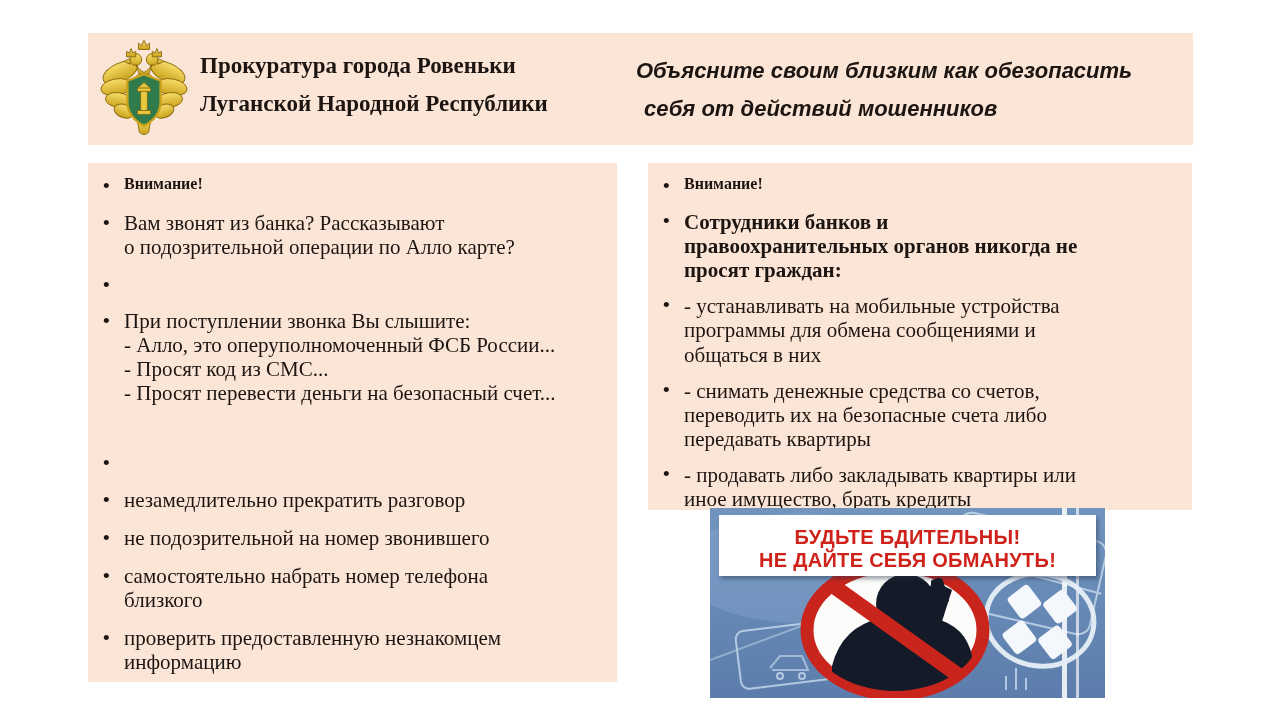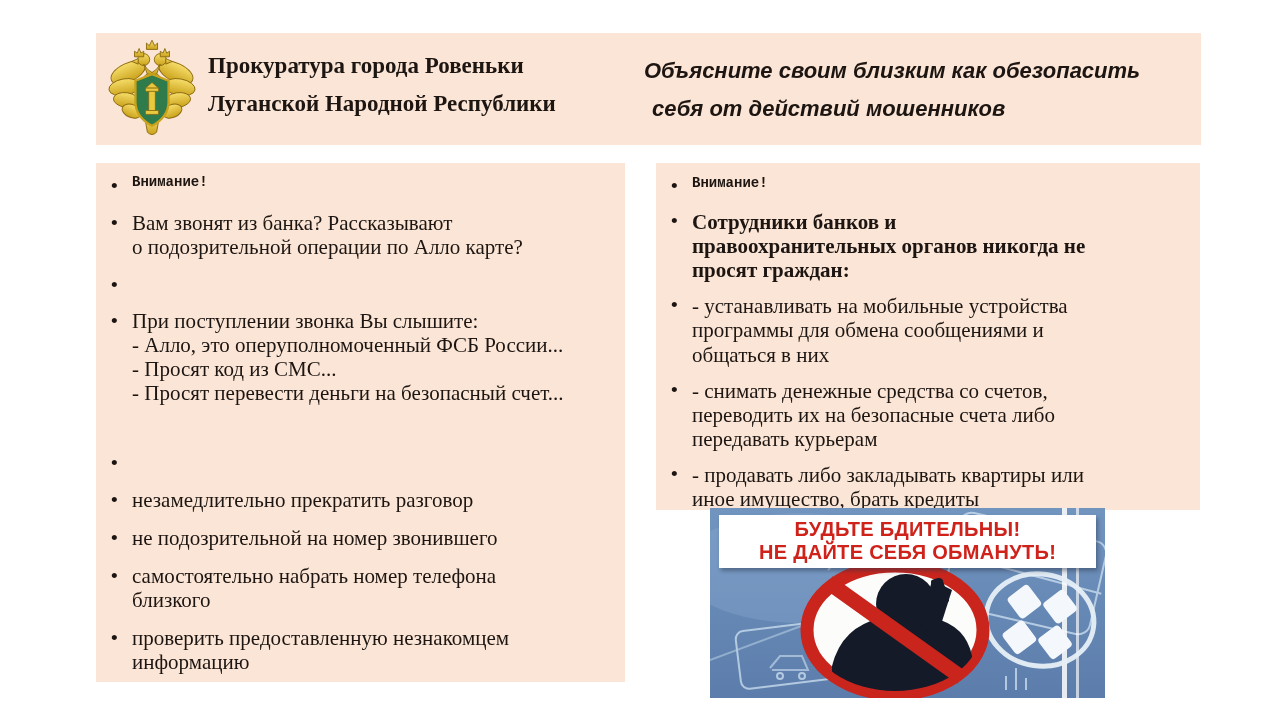--- a/index.html
+++ b/index.html
@@ -1,44 +1,44 @@
 <!DOCTYPE html>
 <html><head>
 <meta charset="utf-8">
 <style>
   html,body{margin:0;padding:0;background:#ffffff;}
   .slide{position:relative;width:1280px;height:720px;background:#ffffff;overflow:hidden;
          font-family:"Liberation Serif","DejaVu Serif",serif;color:#1c1511;}
-  .panel{position:absolute;background:#fbe5d6;margin-left:8px;}
+  .panel{position:absolute;background:#fbe5d6;}
   .header-panel{left:88px;top:33px;width:1105px;height:112px;}
   .left-panel{left:88px;top:163px;width:529px;height:519px;}
   .right-panel{left:648px;top:163px;width:544px;height:347px;}
 
   .emblem{position:absolute;left:10px;top:3px;width:92px;height:106px;}
 
   .org-name{position:absolute;left:112px;top:14px;font-weight:bold;font-size:23px;line-height:38px;white-space:pre-line;}
   .slogan{position:absolute;left:548px;top:19px;font-family:"Liberation Sans","DejaVu Sans",sans-serif;
           font-style:italic;font-weight:bold;font-size:22px;line-height:38px;}
   .slogan .l2{padding-left:8px;}
 
   .list{padding:12px 8px 0 15px;}
   .li{display:flex;margin-bottom:15px;}
   .left-panel .li{margin-bottom:14px;}
   .right-panel .li{margin-bottom:12px;}
   .blt{flex:0 0 21px;width:21px;font-family:"Liberation Sans",sans-serif;font-size:19px;line-height:1.2;}
   .txt{white-space:pre-line;font-size:21px;line-height:1.14;}
   .right-panel .txt{line-height:1.15;}
-  .heading .txt{font-family:Liberation Mono, monospace;font-weight:bold;font-size:14px;}
+  .heading .txt{font-family:Liberation Serif, serif;font-weight:bold;font-size:16px;}
   .lead .txt{font-weight:bold;}
   .gap-top{margin-top:46px;}
 
   .promo{position:absolute;left:710px;top:508px;width:395px;height:190px;}
   .promo svg{position:absolute;left:0;top:0;}
   .promo-banner{position:absolute;left:9px;right:9px;top:7px;background:#ffffff;
-                padding:3px 0 4px;text-align:center;color:#cf221b;
+                padding:11px 0 4px;text-align:center;color:#cf221b;
                 font-family:"Liberation Sans","DejaVu Sans",sans-serif;font-weight:bold;
                 font-size:20px;line-height:23px;letter-spacing:.3px;
                 box-shadow:2px 3px 4px rgba(40,50,70,.45);}
 </style>
 </head>
 <body>
 
 <div class="slide">
 
   <div class="panel header-panel">
@@ -152,21 +152,21 @@
       <div class="li body">
         <span class="blt">•</span>
         <span class="txt">- устанавливать на мобильные устройства
 программы для обмена сообщениями и
 общаться в них</span>
       </div>
       <div class="li body">
         <span class="blt">•</span>
         <span class="txt">- снимать денежные средства со счетов,
 переводить их на безопасные счета либо
-передавать курьерам</span>
+передавать квартиры</span>
       </div>
       <div class="li body">
         <span class="blt">•</span>
         <span class="txt">- продавать либо закладывать квартиры или
 иное имущество, брать кредиты</span>
       </div>
     </div>
   </div>
 
   <div class="promo">

